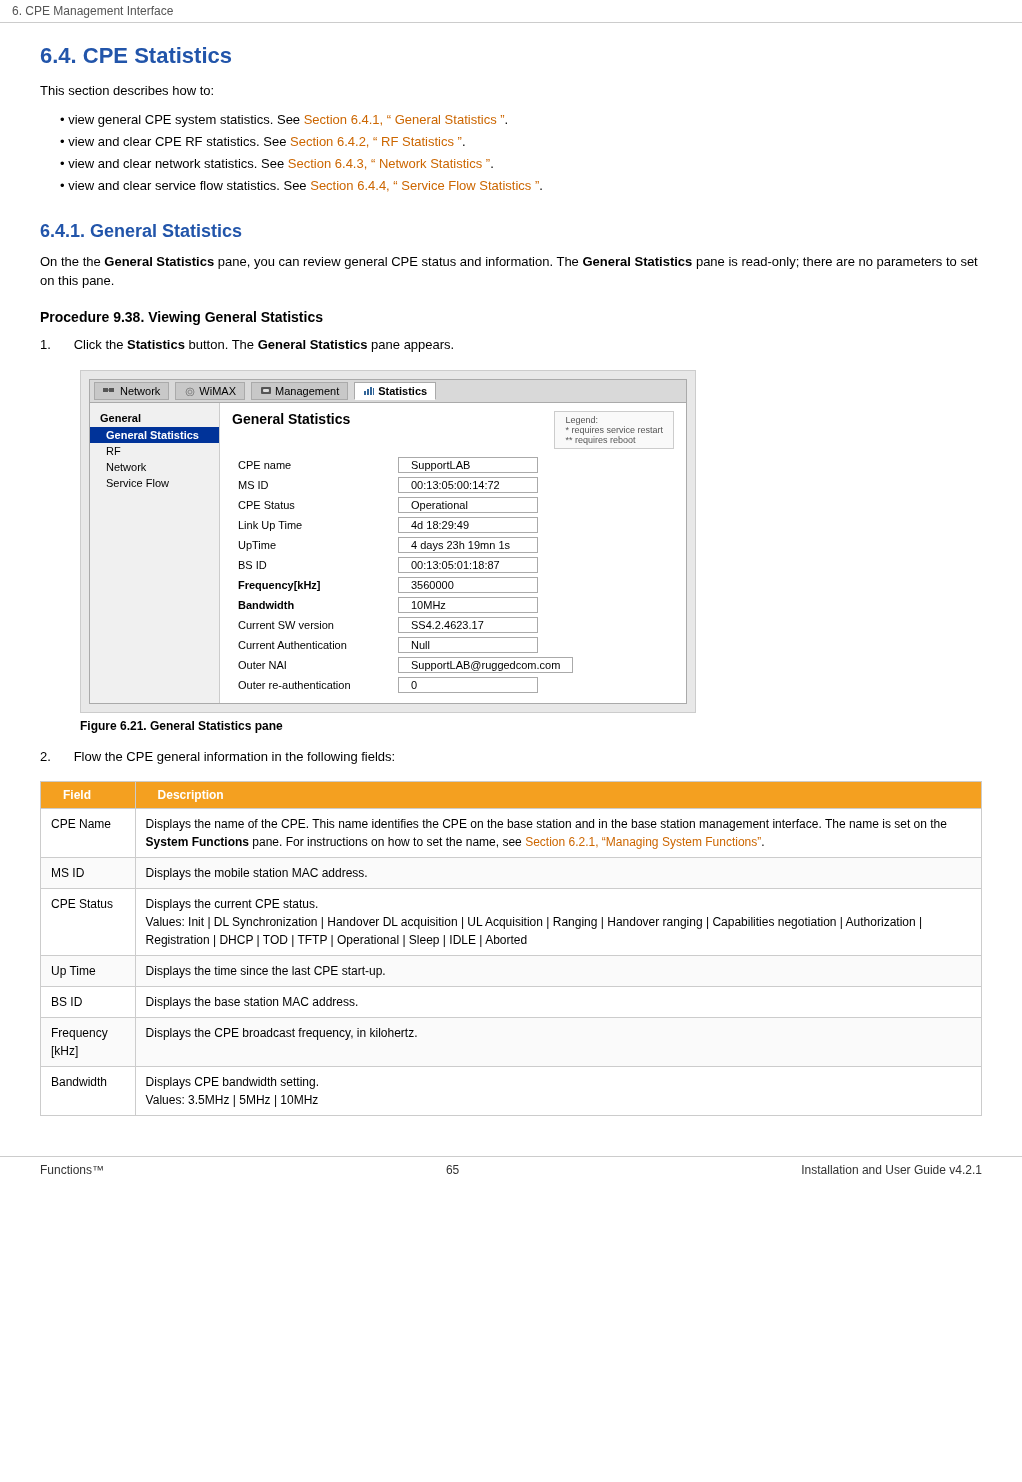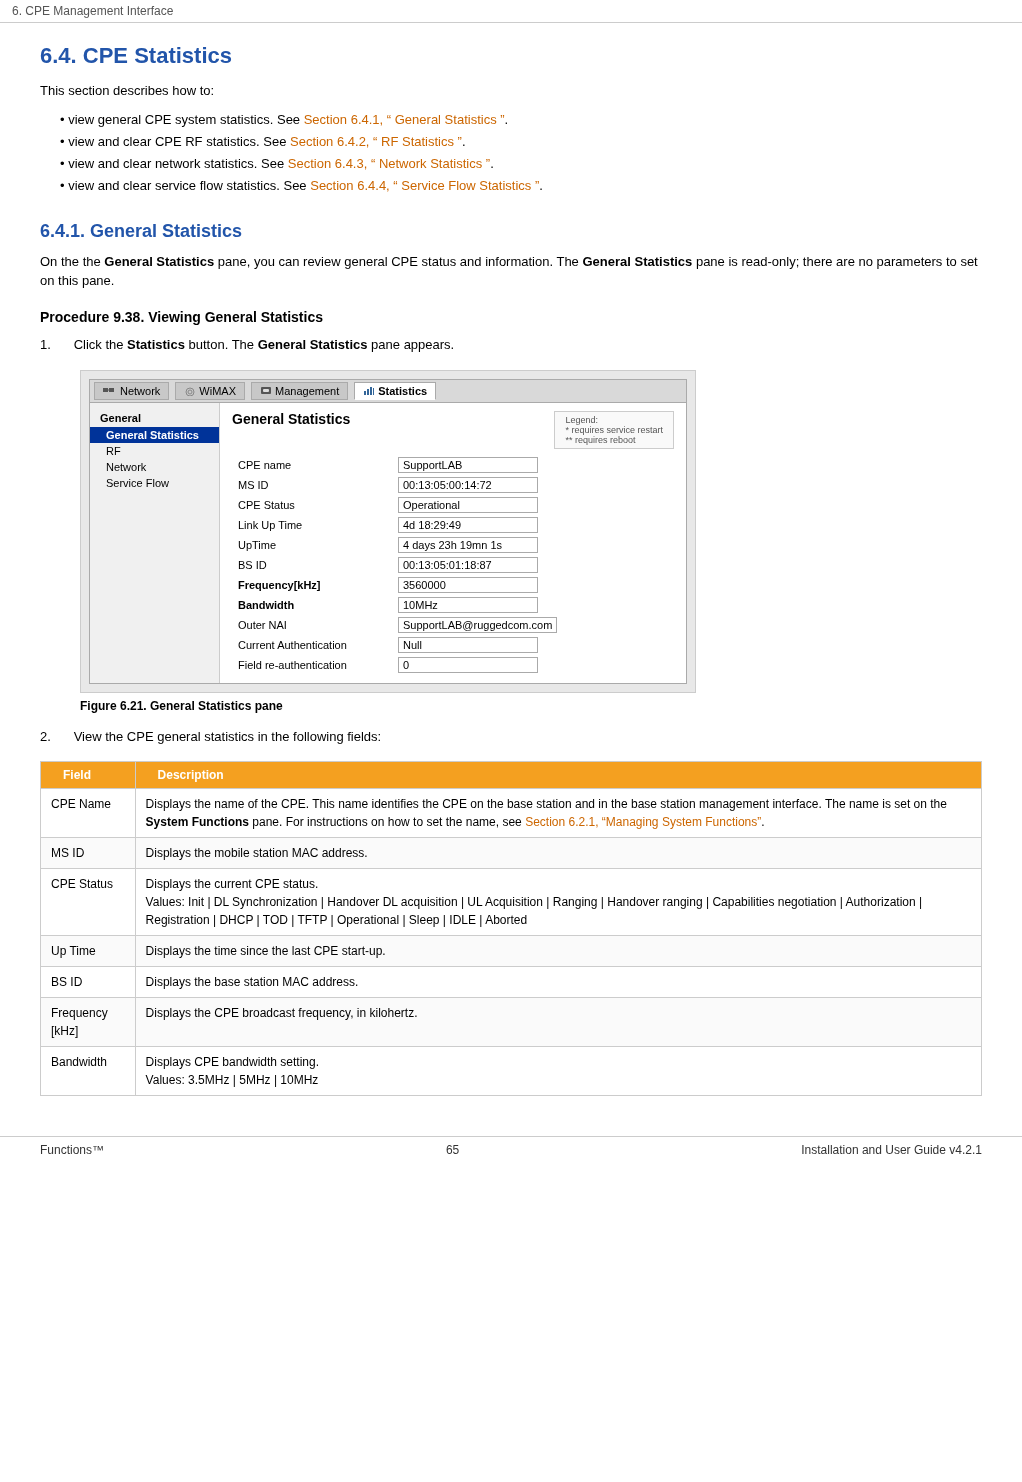--- a/index.html
+++ b/index.html
@@ -168,21 +168,21 @@
     .cpe-table td:first-child {
       width: 160px;
       color: #000;
     }
     .cpe-table td.bold-label {
       font-weight: bold;
     }
     .cpe-value-box {
       background: #fff;
       border: 1px solid #aaa;
-      padding: 1px 4px;
+      padding: 1px 12px;
       min-width: 140px;
       display: inline-block;
       color: #000;
     }
 
     .figure-caption {
       font-size: 12px;
       font-weight: bold;
       margin: 4px 0 14px 40px;
     }
@@ -356,43 +356,47 @@
               </tr>
               <tr>
                 <td class="bold-label">Frequency[kHz]</td>
                 <td><span class="cpe-value-box">3560000</span></td>
               </tr>
               <tr>
                 <td class="bold-label">Bandwidth</td>
                 <td><span class="cpe-value-box">10MHz</span></td>
               </tr>
               <tr>
+                <td>Current SW version</td>
+                <td><span class="cpe-value-box">SS4.2.4623.17</span></td>
+              </tr>
+              <tr>
+                <td>Current Authentication</td>
+                <td><span class="cpe-value-box">Null</span></td>
+              </tr>
+              <tr>
                 <td>Outer NAI</td>
                 <td><span class="cpe-value-box">SupportLAB@ruggedcom.com</span></td>
               </tr>
               <tr>
-                <td>Current Authentication</td>
-                <td><span class="cpe-value-box">Null</span></td>
-              </tr>
-              <tr>
-                <td>Field re-authentication</td>
+                <td>Outer re-authentication</td>
                 <td><span class="cpe-value-box">0</span></td>
               </tr>
             </tbody>
           </table>
         </div>
       </div>
     </div>
   </div>
 
   <div class="figure-caption">Figure 6.21. General Statistics pane</div>
 
   <div class="step">
     <span class="step-num">2.</span>
-    <span>View the CPE general statistics in the following fields:</span>
+    <span>Flow the CPE general information in the following fields:</span>
   </div>
 
   <table class="data-table">
     <thead>
       <tr>
         <th>Field</th>
         <th>Description</th>
       </tr>
     </thead>
     <tbody>

